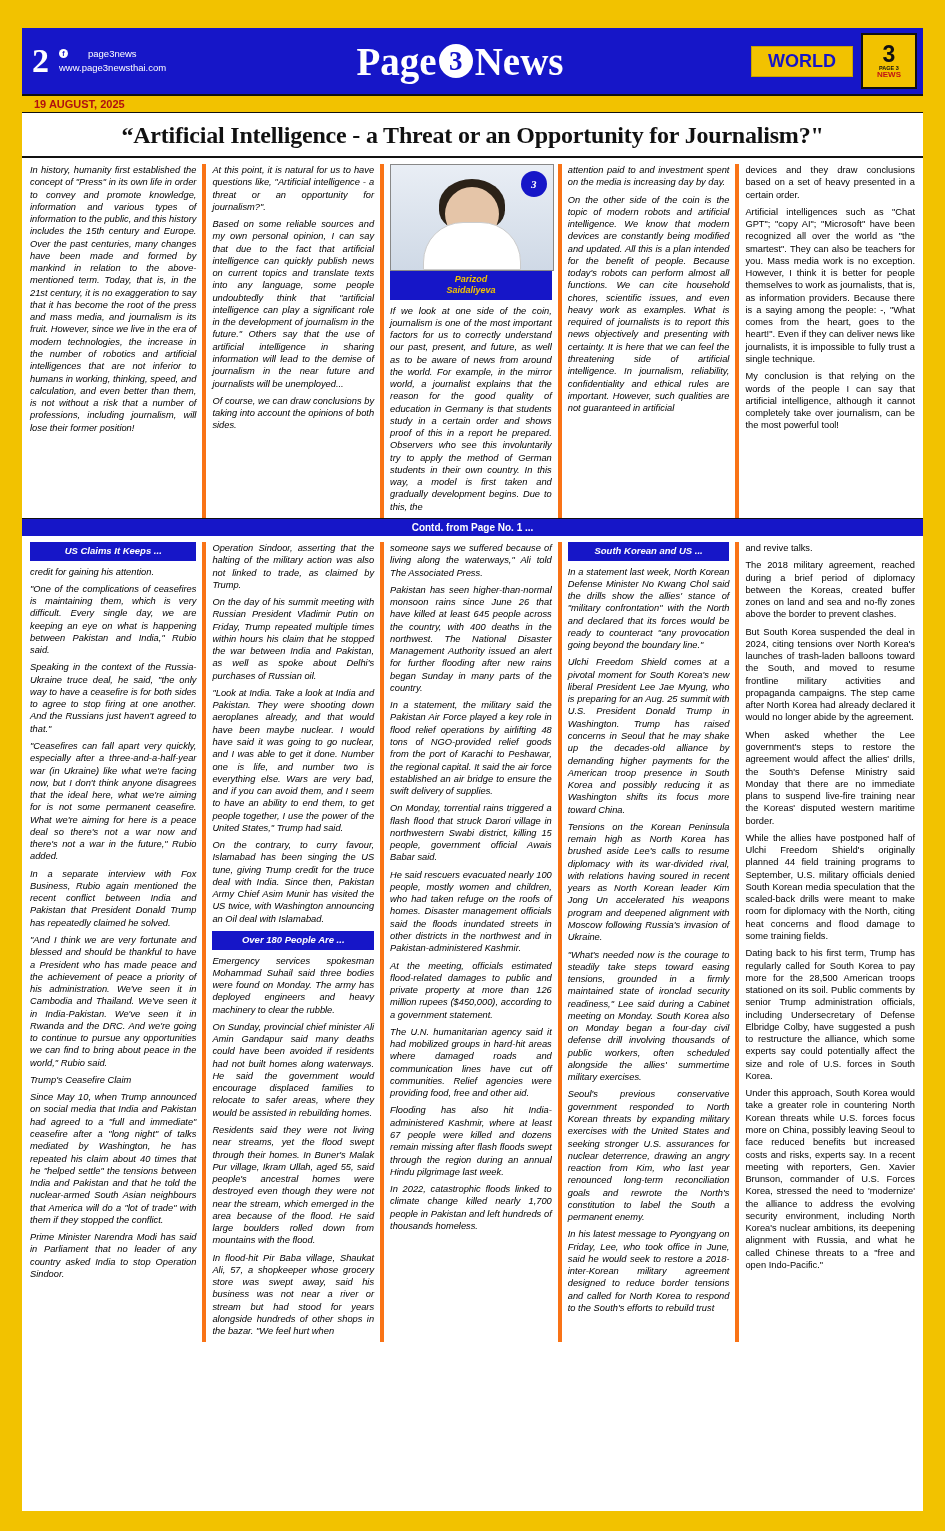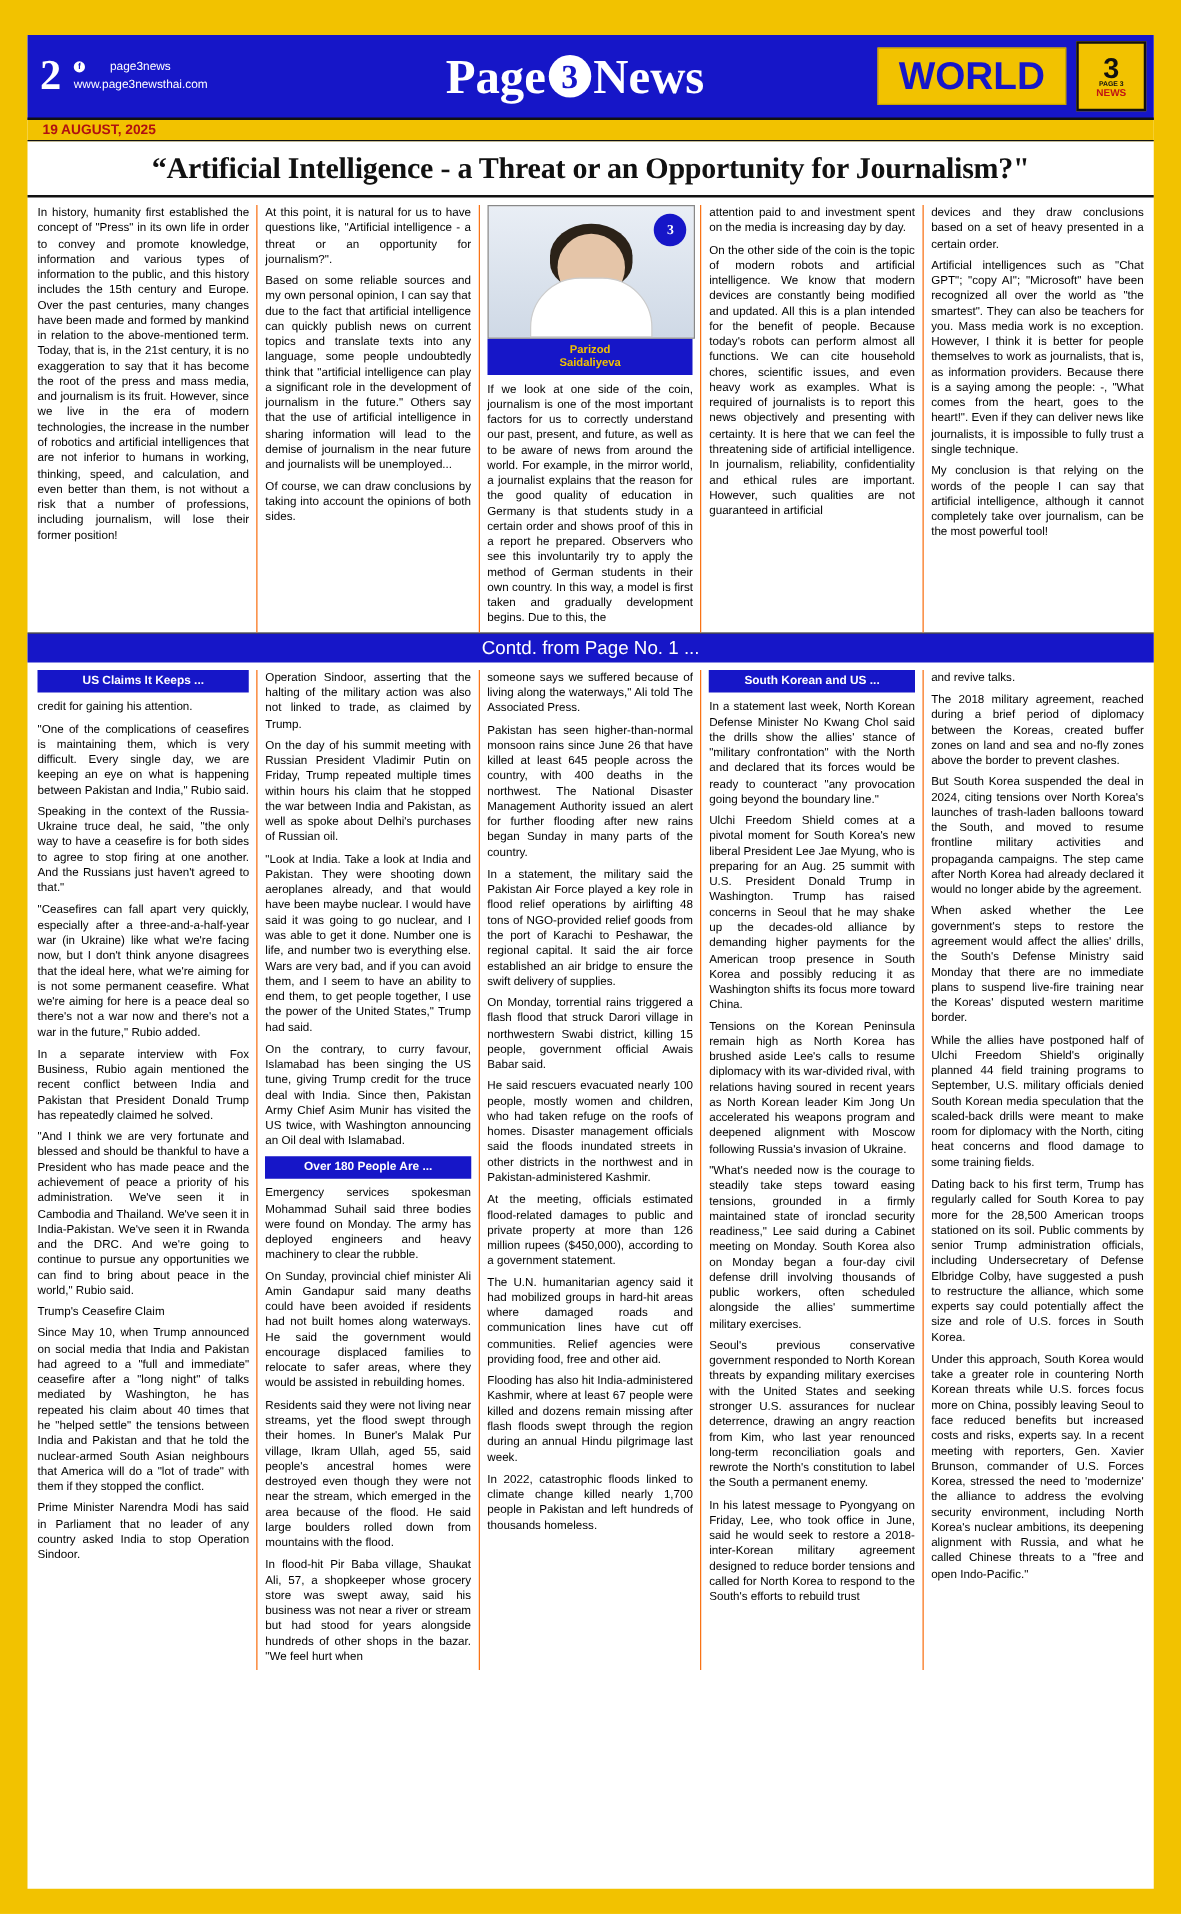--- a/index.html
+++ b/index.html
@@ -66,21 +66,21 @@
     border-radius:50%;
     width:34px;height:34px;line-height:34px;text-align:center;
     font-size:27px;margin:0 2px;
   }
   .mh-right{
     width:250px;display:flex;align-items:center;justify-content:flex-end;
     padding-right:6px;box-sizing:border-box;
   }
   .world-box{
     background:#f2c200;color:#1616c8;
-    font-size:31px;font-weight:bold;
+    font-size:18px;font-weight:bold;
     padding:4px 16px;margin-right:8px;
     border:1px solid #c9a300;
     font-family:"Liberation Sans", sans-serif;
   }
   .badge3{
     width:52px;height:52px;background:#f2c200;border:2px solid #111;
     display:flex;flex-direction:column;align-items:center;justify-content:center;
     line-height:1;
   }
   .badge3 .n{font-size:23px;font-weight:bold;color:#111;}
@@ -116,21 +116,21 @@
     font-size:9.3px;
     line-height:1.32;
     text-align:justify;
     color:#000;
     padding:0 6px;
   }
   .lead .col{width:25%;}
   .lead .col:first-child{padding-left:0;}
   .lead .col:last-child{padding-right:0;}
   .col p{margin:0 0 5px 0;}
-  .divider-v{border-right:1px solid #f97316;}
+  .divider-v{border-right:4px solid #f97316;font-style:italic;}
   .photo-wrap{
     width:100%;
     margin:0 0 5px 0;
     position:relative;
   }
   .photo{
     width:100%;height:105px;
     background:linear-gradient(#e9eef5,#cfd9e6);
     border:1px solid #888;
     position:relative;overflow:hidden;
@@ -161,21 +161,21 @@
   .ph-caption{
     background:#1616c8;color:#f2c200;
     font-size:9px;font-weight:bold;
     text-align:center;
     padding:3px 2px;
     line-height:1.25;
   }
   
   .contd{
     background:#1616c8;color:#fff;
-    font-size:15px;font-weight:normal;
+    font-size:10px;font-weight:bold;
     text-align:center;
     padding:3px 0;
     margin:0;
   }
   
   .bottom{
     display:flex;
     padding:6px 8px 8px 8px;
     box-sizing:border-box;
   }

